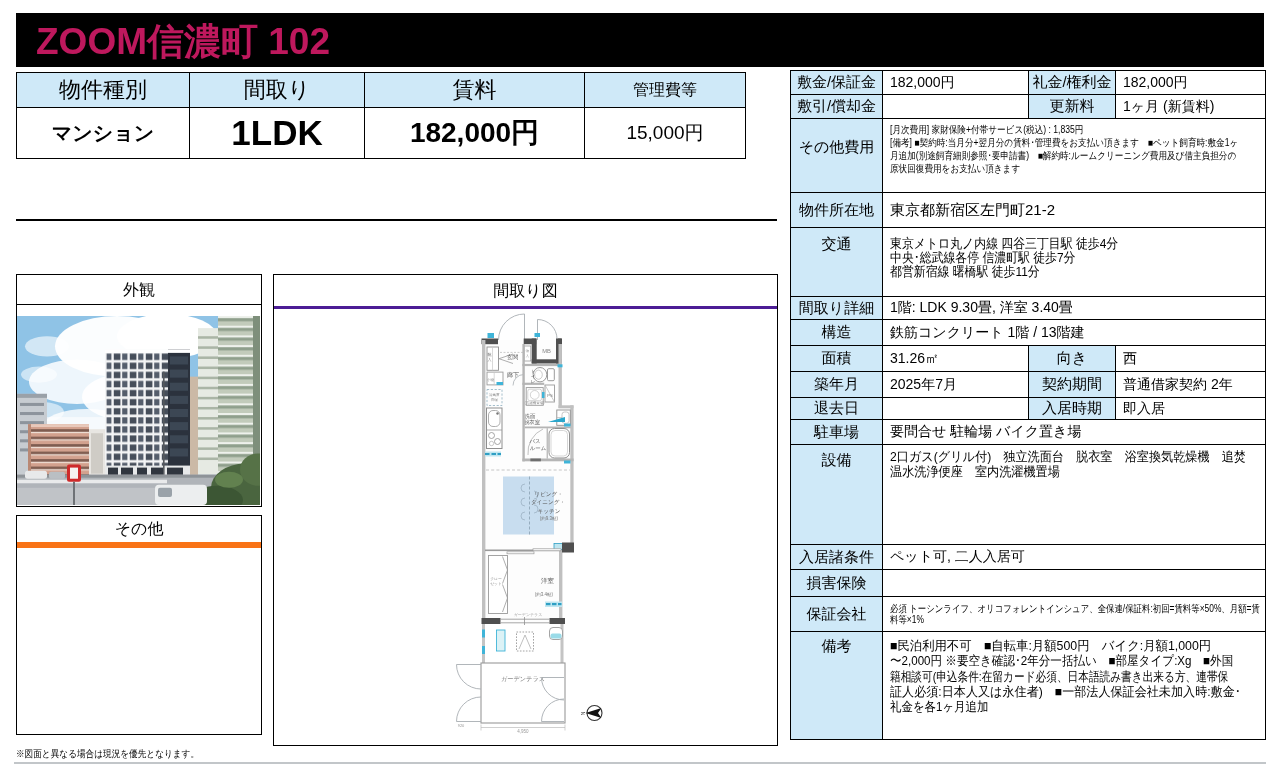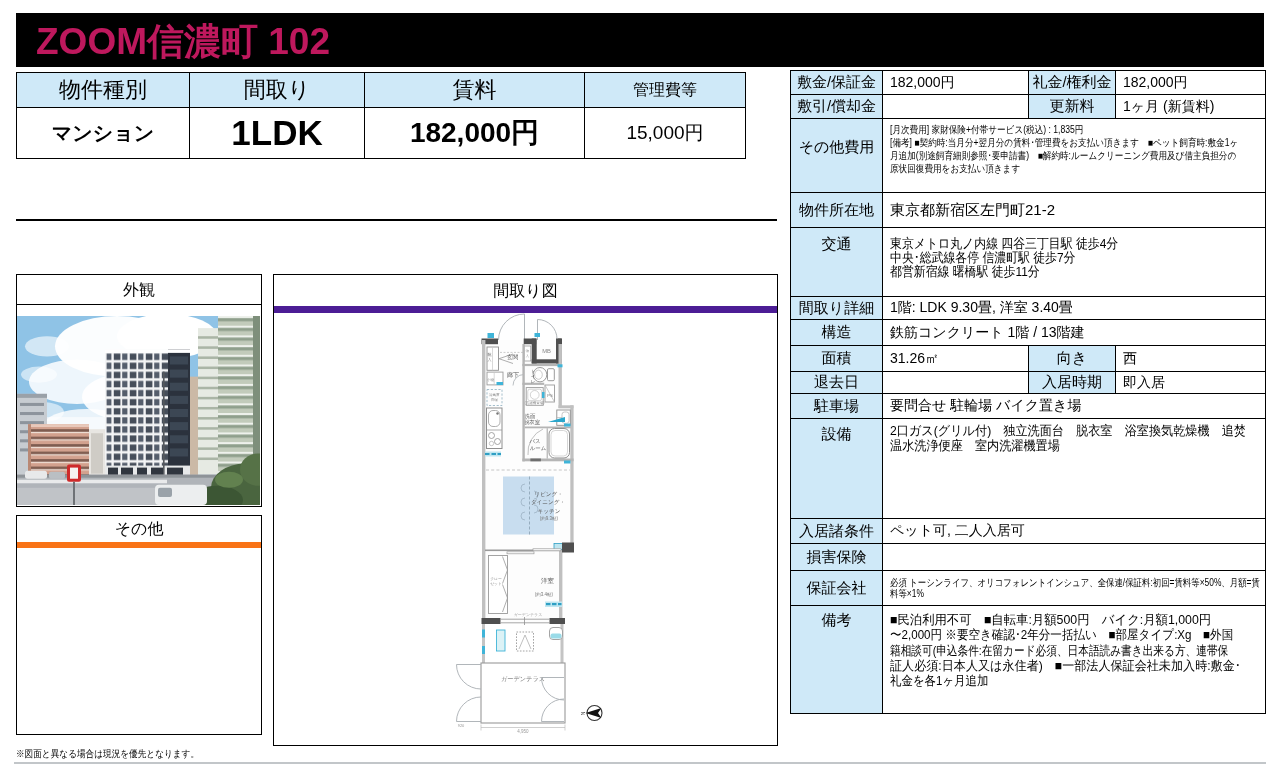--- a/index.html
+++ b/index.html
@@ -183,21 +183,21 @@
   <rect x="146" y="55" width="1.6" height="102" fill="#55595e"></rect>
 </svg>
 
 <div class="abs" style="left:16px;top:515px;width:244px;height:218px;border:1px solid #000;">
 
   <div style="height:26px;border-bottom:6px solid #f97316;text-align:center;font-size:16px;line-height:26px;">その他</div>
 </div>
 
 <div class="abs" style="left:273px;top:274px;width:503px;height:470px;border:1px solid #000;">
 
-  <div style="height:31px;border-bottom:7px solid #4c1d95;text-align:center;font-size:16px;line-height:31px;">間取り図</div>
+  <div style="height:31px;border-bottom:3px solid #4c1d95;text-align:center;font-size:16px;line-height:31px;">間取り図</div>
 </div>
 
 <svg class="abs" style="left:274px;top:305px;" width="501" height="438" viewBox="274 305 501 438" font-family="Liberation Sans, sans-serif">
 
   <rect x="483" y="340" width="78" height="282" fill="#fdfdfd"></rect>
   <rect x="561" y="408" width="11" height="139" fill="#fdfdfd"></rect>
 
   <g stroke="#a8aeb2" stroke-width="0.9" fill="none">
     <path d="M498.5,340 A26,26 0 0 1 524.5,314"></path>
       <line x1="524.5" y1="314" x2="524.5" y2="340"></line>
@@ -490,20 +490,28 @@
     <td class="val" colspan="3">鉄筋コンクリート 1階 / 13階建</td>
   </tr>
   <tr style="height:26px;">
 
     <td class="lbl">面積</td>
         <td class="val">31.26㎡</td>
 
     <td class="lbl">向き</td>
         <td class="val">西</td>
   </tr>
+  <tr style="height:26px;">
+
+    <td class="lbl">築年月</td>
+        <td class="val">2025年7月</td>
+
+    <td class="lbl">契約期間</td>
+        <td class="val">普通借家契約 2年</td>
+  </tr>
   <tr style="height:22px;">
 
     <td class="lbl">退去日</td>
         <td class="val"></td>
 
     <td class="lbl">入居時期</td>
         <td class="val">即入居</td>
   </tr>
   <tr style="height:25px;">
 

